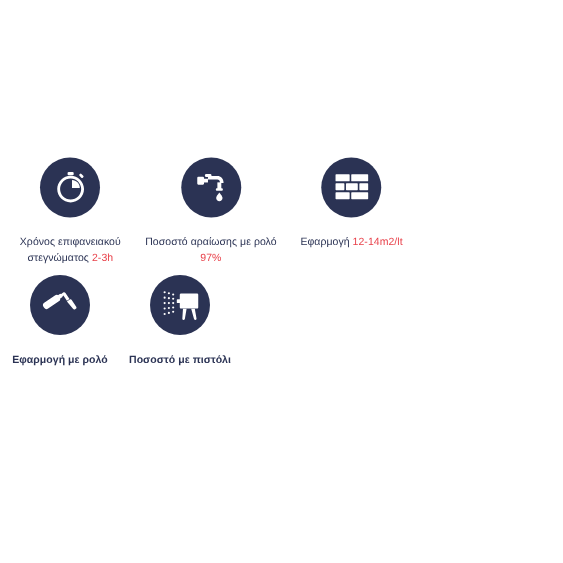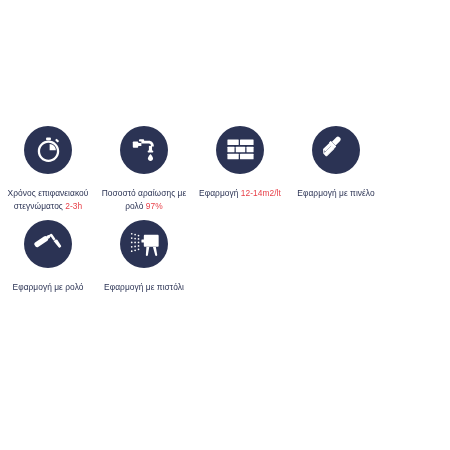--- a/index.html
+++ b/index.html
@@ -33,20 +33,21 @@
 
   .spec-row {
     display: flex;
     flex-direction: row;
     align-items: flex-start;
     width: 384px;
   }
 
   .spec-row-2 {
     margin-top: 8px;
+    font-weight: bold;
   }
 
   .spec-item {
     width: 112.5px;
     box-sizing: border-box;
     display: flex;
     flex-direction: column;
     align-items: center;
     padding: 0 3px;
   }
@@ -142,38 +143,20 @@
               <rect x="15.4" y="17.5" width="16.1" height="6.6" rx="0.6"></rect>
             </g>
           </svg>
         </div>
         <div class="spec-caption">
           <span>Εφαρμογή</span>
           <span class="accent"> 12-14m2/lt</span>
         </div>
       </div>
 
-      <div class="spec-item">
-        <div class="icon-badge">
-          <svg width="28" height="28" viewBox="0 0 32 32" aria-hidden="true">
-            <g fill="#ffffff" transform="rotate(-45 16 16)">
-              <path d="M3.6 8.9h12.0v3.1H3.6z"></path>
-              <path d="M6.3 5.6h9.3v3.0H6.3z" opacity="1"></path>
-              <path d="M6.6 5.6l-3.0 3.3v3.1h12.0V5.6z" fill="none" stroke="#ffffff" stroke-width="1.5"></path>
-              <rect x="15.8" y="4.4" width="3.3" height="9.0" rx="0.7"></rect>
-              <path d="M19.4 6.0h7.2c1.4 0 2.5 1.1 2.5 2.5v1.0c0 1.4-1.1 2.5-2.5 2.5h-7.2z"></path>
-              <rect x="3.2" y="12.3" width="12.7" height="1.4"></rect>
-            </g>
-          </svg>
-        </div>
-        <div class="spec-caption">
-          <span>Εφαρμογή με πινέλο</span>
-          <span class="accent"></span>
-        </div>
-      </div>
 
     </div>
 
     <div class="spec-row spec-row-2">
 
       <div class="spec-item">
         <div class="icon-badge">
           <svg width="28" height="28" viewBox="0 0 32 32" aria-hidden="true">
             <g fill="#ffffff">
               <g transform="rotate(-34 16 16)">
@@ -217,21 +200,21 @@
 
               <path d="M17.4 4.2h15.0c0.7 0 1.2 0.6 1.2 1.2v11.6c0 0.7-0.5 1.2-1.2 1.2h-15.0
                        c-0.7 0-1.2-0.5-1.2-1.2V5.4c0-0.6 0.5-1.2 1.2-1.2z"></path>
 
               <path d="M19.2 18.6h3.4l-1.6 9.4c-0.1 0.7-0.7 1.2-1.4 1.0-0.7-0.1-1.1-0.7-1.0-1.4z"></path>
               <path d="M26.9 18.6h3.4l1.6 9.0c0.1 0.7-0.3 1.3-1.0 1.4-0.7 0.1-1.3-0.3-1.4-1.0z"></path>
             </g>
           </svg>
         </div>
         <div class="spec-caption">
-          <span>Εφαρμογή με πιστόλι</span>
+          <span>Ποσοστό με πιστόλι</span>
           <span class="accent"></span>
         </div>
       </div>
 
       <div class="spec-item"></div>
       <div class="spec-item"></div>
 
     </div>
 
   </div>

